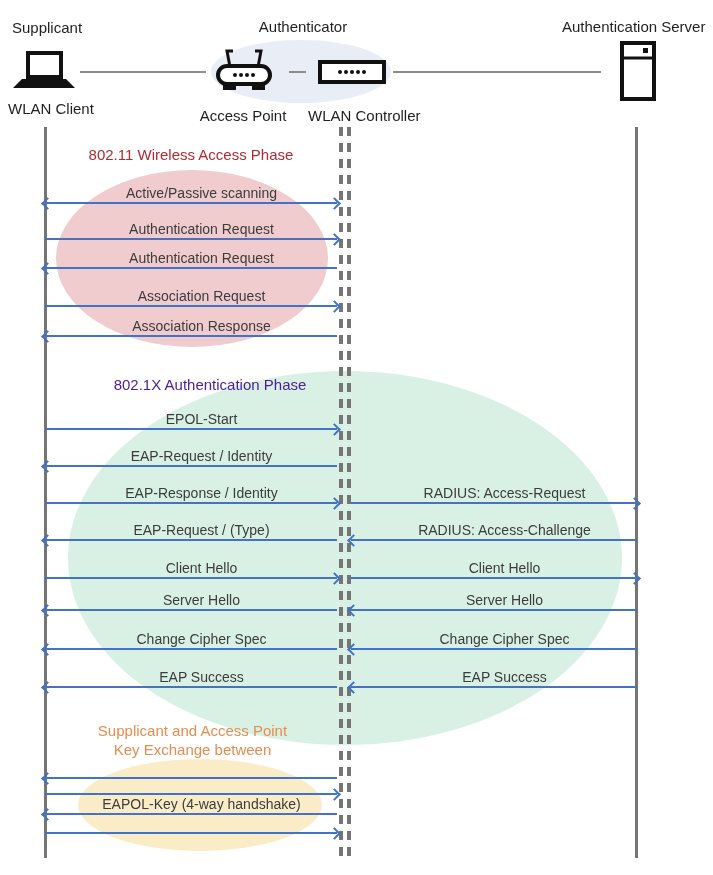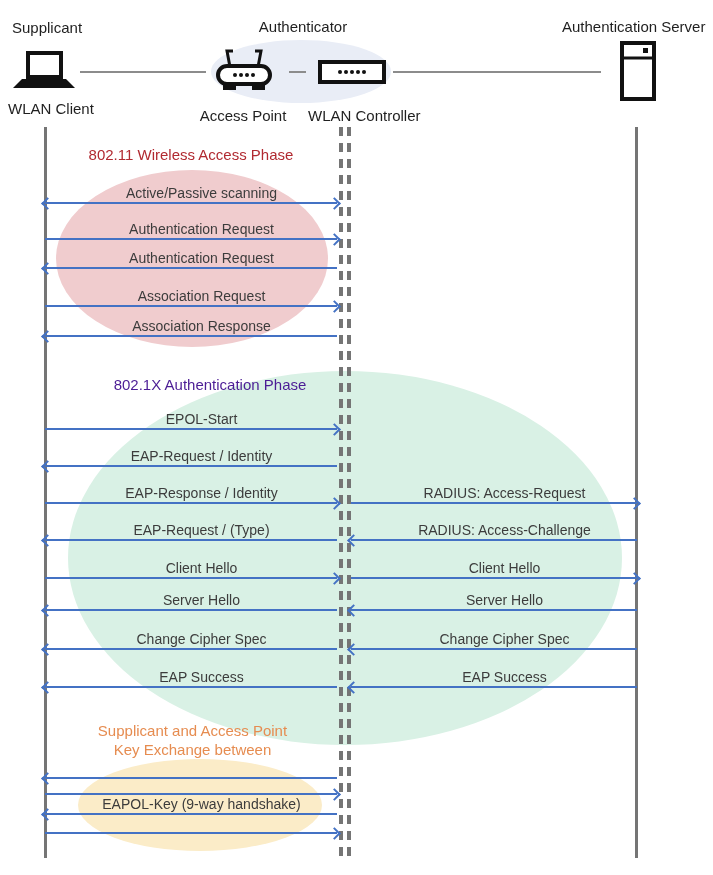--- a/index.html
+++ b/index.html
@@ -208,21 +208,21 @@
 
   <div class="msg seg-l dir-l" style="top:777px">
     <div class="lbl"></div>
     <div class="ln"></div>
   </div>
   <div class="msg seg-l dir-r" style="top:793px">
     <div class="lbl"></div>
     <div class="ln"></div>
   </div>
   <div class="msg seg-l dir-l" style="top:813px">
-    <div class="lbl">EAPOL-Key (9-way handshake)</div>
+    <div class="lbl">EAPOL-Key (4-way handshake)</div>
     <div class="ln"></div>
   </div>
   <div class="msg seg-l dir-r" style="top:832px">
     <div class="lbl"></div>
     <div class="ln"></div>
   </div>
 
 </div>
 
 </body></html>

